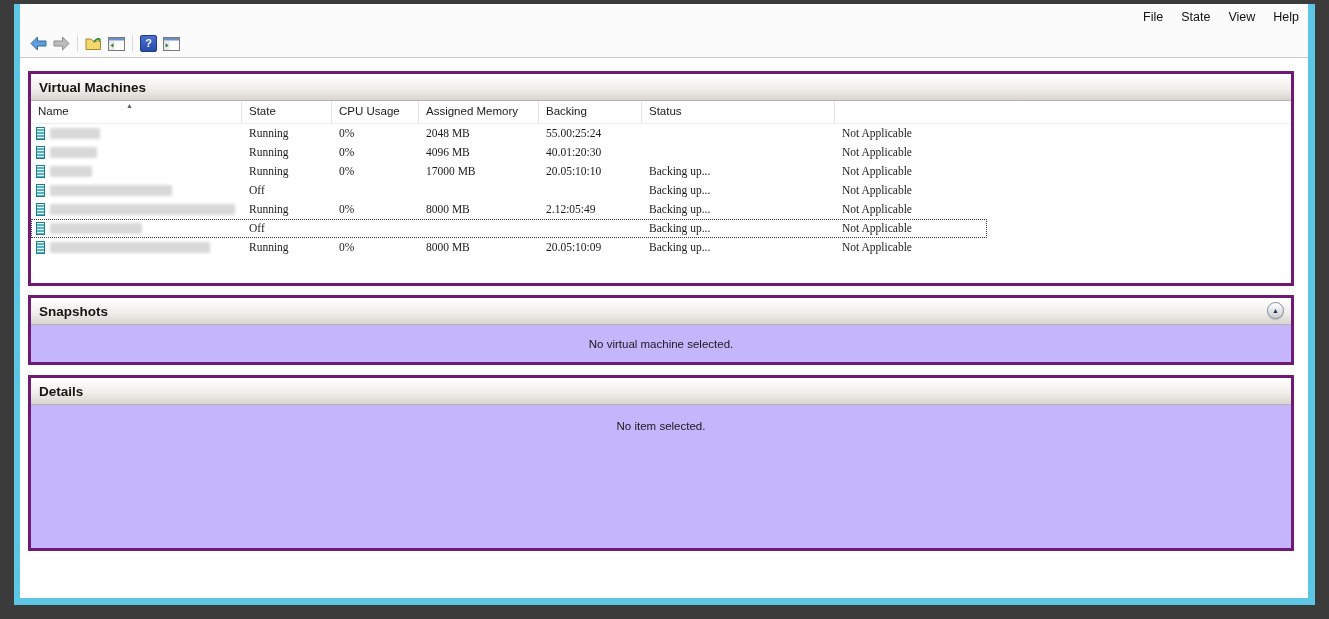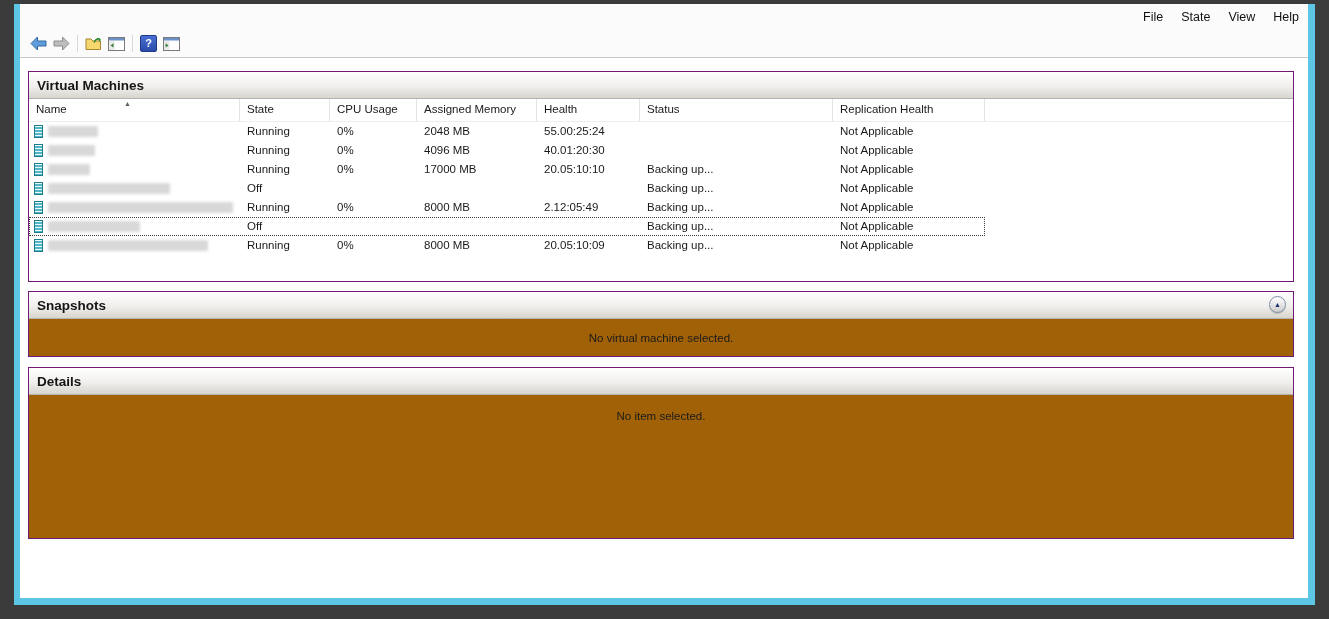--- a/index.html
+++ b/index.html
@@ -36,35 +36,35 @@
   
   .window-body{flex:1;min-height:0;background:#fbfbfb;display:flex;flex-direction:column;}
   .menubar{flex:0 0 26px;display:flex;align-items:center;padding-left:5px;font-size:12.5px;color:#111;background:#fbfbfb;justify-content:flex-end;}
   .menu-item{padding:4px 9px;cursor:default;}
   .toolbar{flex:0 0 27px;display:flex;align-items:center;padding-left:7px;background:#fbfbfb;border-bottom:1px solid #c9c9c9;}
   .tbtn{width:23px;height:22px;display:flex;align-items:center;justify-content:center;}
   .tsep{width:1px;height:17px;background:#d9d9d9;margin:0 4px;}
   .help-box{width:15px;height:15px;background:linear-gradient(#4a6fd4,#2a4ba8);border:1px solid #1e3a86;border-radius:2px;color:#fff;font-weight:bold;font-size:11px;line-height:15px;text-align:center;}
   
   .content{flex:1;min-height:0;background:#ffffff;padding:13px 14px 0 8px;box-sizing:border-box;display:flex;flex-direction:column;}
-  .panel{border:1px solid #701a75;background:#a16207;}
+  .panel{border:3px solid #701a75;background:#c4b5fd;}
   .panel-header{
     height:26px;box-sizing:content-box;position:relative;
     background:linear-gradient(180deg,#ffffff 0%,#f1efec 55%,#d8d5cf 100%);
     border-bottom:1px solid #b3b3b3;
     display:flex;align-items:center;padding:0 8px;
     font-size:13.5px;font-weight:bold;color:#151515;
   }
   
   .vm-list{height:182px;position:relative;overflow:hidden;font-size:11.5px;color:#1a1a1a;background:#fff;}
   .table-header{display:flex;height:22px;line-height:21px;border-bottom:1px solid #ededed;}
   .hcell{box-sizing:border-box;padding-left:7px;border-right:1px solid #e4e4e4;position:relative;white-space:nowrap;overflow:hidden;}
   .hcell.blank{flex:1;border-right:none;}
   .sort-arrow{position:absolute;top:1px;left:95px;font-size:7px;line-height:7px;color:#606060;}
-  .vm-row{display:flex;height:19px;line-height:19px;width:956px;}
+  .vm-row{display:flex;height:19px;line-height:19px;width:956px;font-family:Liberation Serif, serif;}
   .vm-row.focused{outline:1px dotted #3c3c3c;outline-offset:-1px;}
   .cell{box-sizing:border-box;padding-left:7px;white-space:nowrap;overflow:hidden;}
   .name-cell{display:flex;align-items:center;padding-left:5px;gap:5px;}
   .vm-icon{display:inline-block;flex:0 0 9px;width:9px;height:13px;border:1px solid #1d7c8c;box-sizing:border-box;background:repeating-linear-gradient(180deg,#eafcfe 0 1px,#54b5c4 1px 3px);}
   .redacted{display:inline-block;height:11px;background:#d8d8d8;filter:blur(1.5px);border-radius:1px;}
   
   .snap-panel{margin-top:9px;}
   .snap-content{height:37px;display:flex;align-items:center;justify-content:center;font-size:11.5px;color:#1a1a1a;}
   .collapse-btn{
     position:absolute;right:7px;top:4px;width:17px;height:17px;border-radius:50%;
@@ -142,23 +142,22 @@
       <div class="panel vm-panel">
         <div class="panel-header">
           <span>Virtual Machines</span>
         </div>
         <div class="vm-list">
           <div class="table-header" id="vm-header">
               <div class="hcell" style="width: 211px;"><span>Name</span><span class="sort-arrow">▲</span></div>
               <div class="hcell" style="width: 90px;"><span>State</span></div>
               <div class="hcell" style="width: 87px;"><span>CPU Usage</span></div>
               <div class="hcell" style="width: 120px;"><span>Assigned Memory</span></div>
-              <div class="hcell" style="width: 103px;"><span>Health</span></div>
+              <div class="hcell" style="width: 103px;"><span>Backing</span></div>
               <div class="hcell" style="width: 193px;"><span>Status</span></div>
-              <div class="hcell" style="width: 152px;"><span>Replication Health</span></div>
               <div class="hcell blank"></div>
             </div>
           <div id="vm-rows">
               <div class="vm-row">
                 <div class="cell name-cell" style="width: 211px;">
                   <span class="vm-icon"></span>
                   <span class="redacted" style="width: 50px;"></span>
                 </div>
                 <div class="cell" style="width: 90px;">Running</div>
                 <div class="cell" style="width: 87px;">0%</div>

